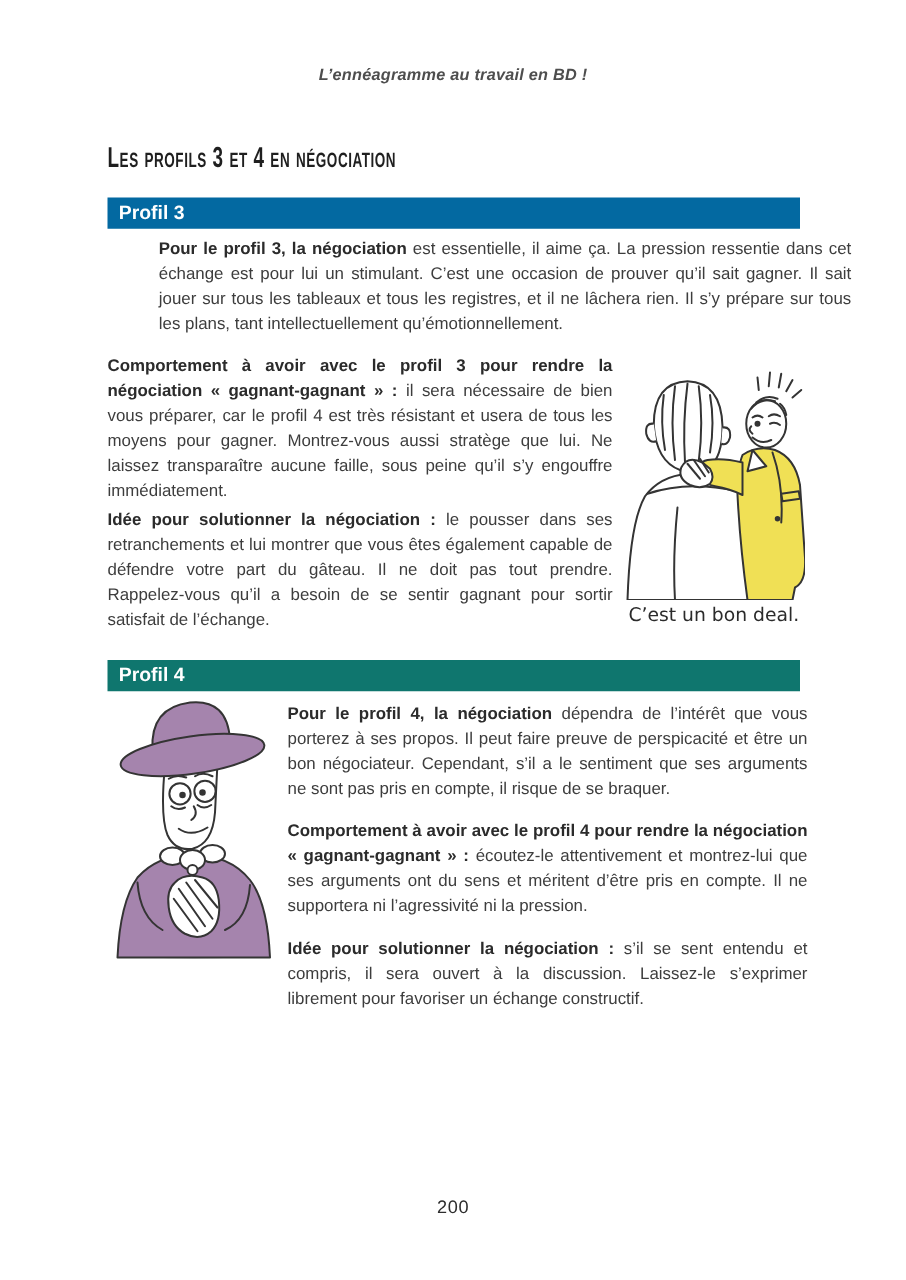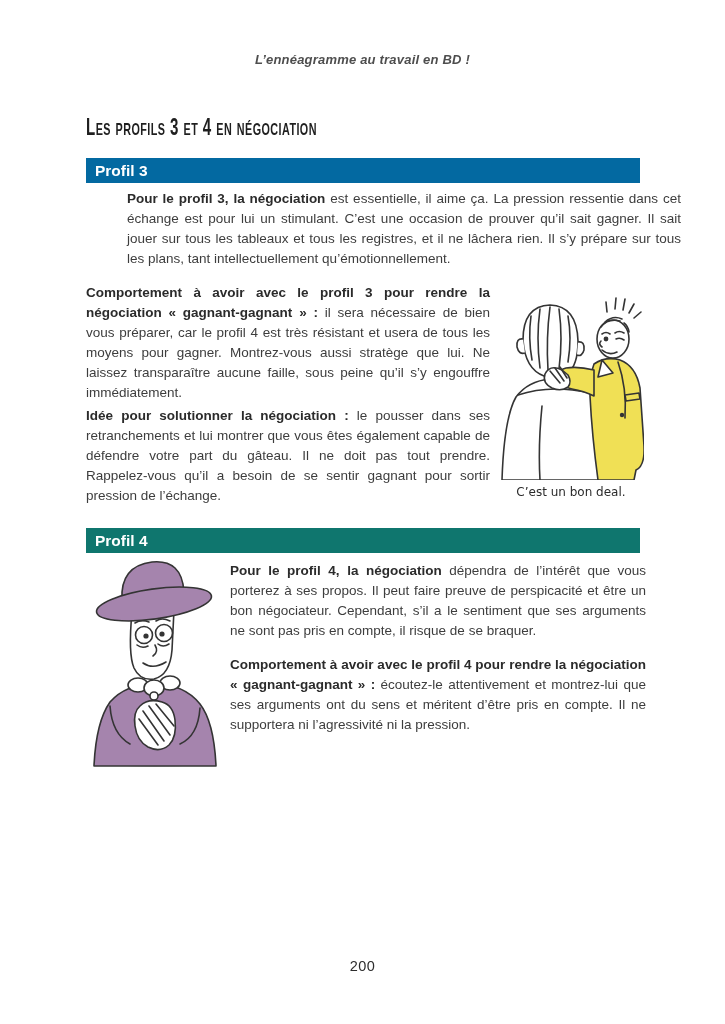--- a/index.html
+++ b/index.html
@@ -32,21 +32,21 @@
   .p3-2{left:86px;top:283px;width:404px;}
   .p3-3{left:86px;top:406px;width:404px;}
   .p4-1{left:230px;top:561px;width:416px;}
   .p4-2{left:230px;top:655px;width:416px;}
   .p4-3{left:230px;top:749px;width:416px;}
   .illu{position:absolute;}
   .illu1{left:498px;top:296px;width:146px;height:184px;}
   .illu2{left:84px;top:554px;width:146px;height:214px;}
   .caption{
     position:absolute;text-align:center;font-family:"DejaVu Sans",sans-serif;
-    font-size:12px;line-height:17px;color:#2b2b2b;
+    font-size:15px;line-height:17px;color:#2b2b2b;
   }
   .cap1{left:492px;top:484px;width:158px;}
   .cap2{left:84px;top:774px;width:146px;}
   .page-number{
     position:absolute;left:0;right:0;top:958px;text-align:center;
     font-size:14.5px;color:#2d2d2d;letter-spacing:.5px;
   }
   svg .ln{fill:none;stroke:#343434;stroke-width:1.6;stroke-linecap:round;stroke-linejoin:round;}
   svg .fl{stroke:#343434;stroke-width:1.6;stroke-linejoin:round;}
 </style>
@@ -60,21 +60,21 @@
   <h1 class="section-title">Les profils 3 et 4 en négociation</h1>
 
   <div class="bar bar3" style="background: #0369a1;">
     <span>Profil 3</span>
   </div>
 
   <p class="para p3-1"><b>Pour le profil 3, la négociation</b><span> est essentielle, il aime ça. La pression ressentie dans cet échange est pour lui un stimulant. C’est une occasion de prouver qu’il sait gagner. Il sait jouer sur tous les tableaux et tous les registres, et il ne lâchera rien. Il s’y prépare sur tous les plans, tant intellectuellement qu’émotionnellement.</span></p>
 
   <p class="para p3-2"><b>Comportement à avoir avec le profil 3 pour rendre la négociation «&nbsp;gagnant-gagnant&nbsp;»&nbsp;:</b><span> il sera nécessaire de bien vous préparer, car le profil 4 est très résistant et usera de tous les moyens pour gagner. Montrez-vous aussi stratège que lui. Ne laissez transparaître aucune faille, sous peine qu’il s’y engouffre immédiatement.</span></p>
 
-  <p class="para p3-3"><b>Idée pour solutionner la négociation&nbsp;:</b><span> le pousser dans ses retranchements et lui montrer que vous êtes également capable de défendre votre part du gâteau. Il ne doit pas tout prendre. Rappelez-vous qu’il a besoin de se sentir gagnant pour sortir pression de l’échange.</span></p>
+  <p class="para p3-3"><b>Idée pour solutionner la négociation&nbsp;:</b><span> le pousser dans ses retranchements et lui montrer que vous êtes également capable de défendre votre part du gâteau. Il ne doit pas tout prendre. Rappelez-vous qu’il a besoin de se sentir gagnant pour sortir satisfait de l’échange.</span></p>
 
   <div class="illu illu1">
     <svg width="146" height="184" viewBox="0 0 146 184">
 
       <path class="fl" fill="#ffffff" d="M4 184 Q6 122 18 101 Q30 85 52 83 Q80 83 94 99 Q104 113 106 141 L108 184 Z"></path>
       <path class="ln" d="M20 99 Q52 88 92 97"></path>
       <path class="ln" d="M44 110 Q40 150 42 184"></path>
       <path class="fl" fill="#ffffff" d="M25 44 Q25 10 52 9 Q79 10 80 45 Q80 70 69 78 Q58 84 46 80 Q27 73 25 44 Z"></path>
       <path class="ln" d="M52 11 Q48 42 50 74"></path>
       <path class="ln" d="M42 13 Q38 42 42 72"></path>
@@ -159,16 +159,17 @@
       <path class="ln" d="M65 152 L86 181"></path>
       <path class="ln" d="M72 150 L90 172"></path>
       <path class="ln" d="M55 165 L74 191"></path>
     </svg>
   </div>
 
   <p class="para p4-1"><b>Pour le profil 4, la négociation</b><span> dépendra de l’intérêt que vous porterez à ses propos. Il peut faire preuve de perspicacité et être un bon négociateur. Cependant, s’il a le sentiment que ses arguments ne sont pas pris en compte, il risque de se braquer.</span></p>
 
   <p class="para p4-2"><b>Comportement à avoir avec le profil 4 pour rendre la négociation «&nbsp;gagnant-gagnant&nbsp;»&nbsp;:</b><span> écoutez-le attentivement et montrez-lui que ses arguments ont du sens et méritent d’être pris en compte. Il ne supportera ni l’agressivité ni la pression.</span></p>
 
+  <p class="para p4-3"><b>Idée pour solutionner la négociation&nbsp;:</b><span> s’il se sent entendu et compris, il sera ouvert à la discussion. Laissez-le s’exprimer librement pour favoriser un échange constructif.</span></p>
 
   <div class="page-number">200</div>
 
 </div>
 
 </body></html>

